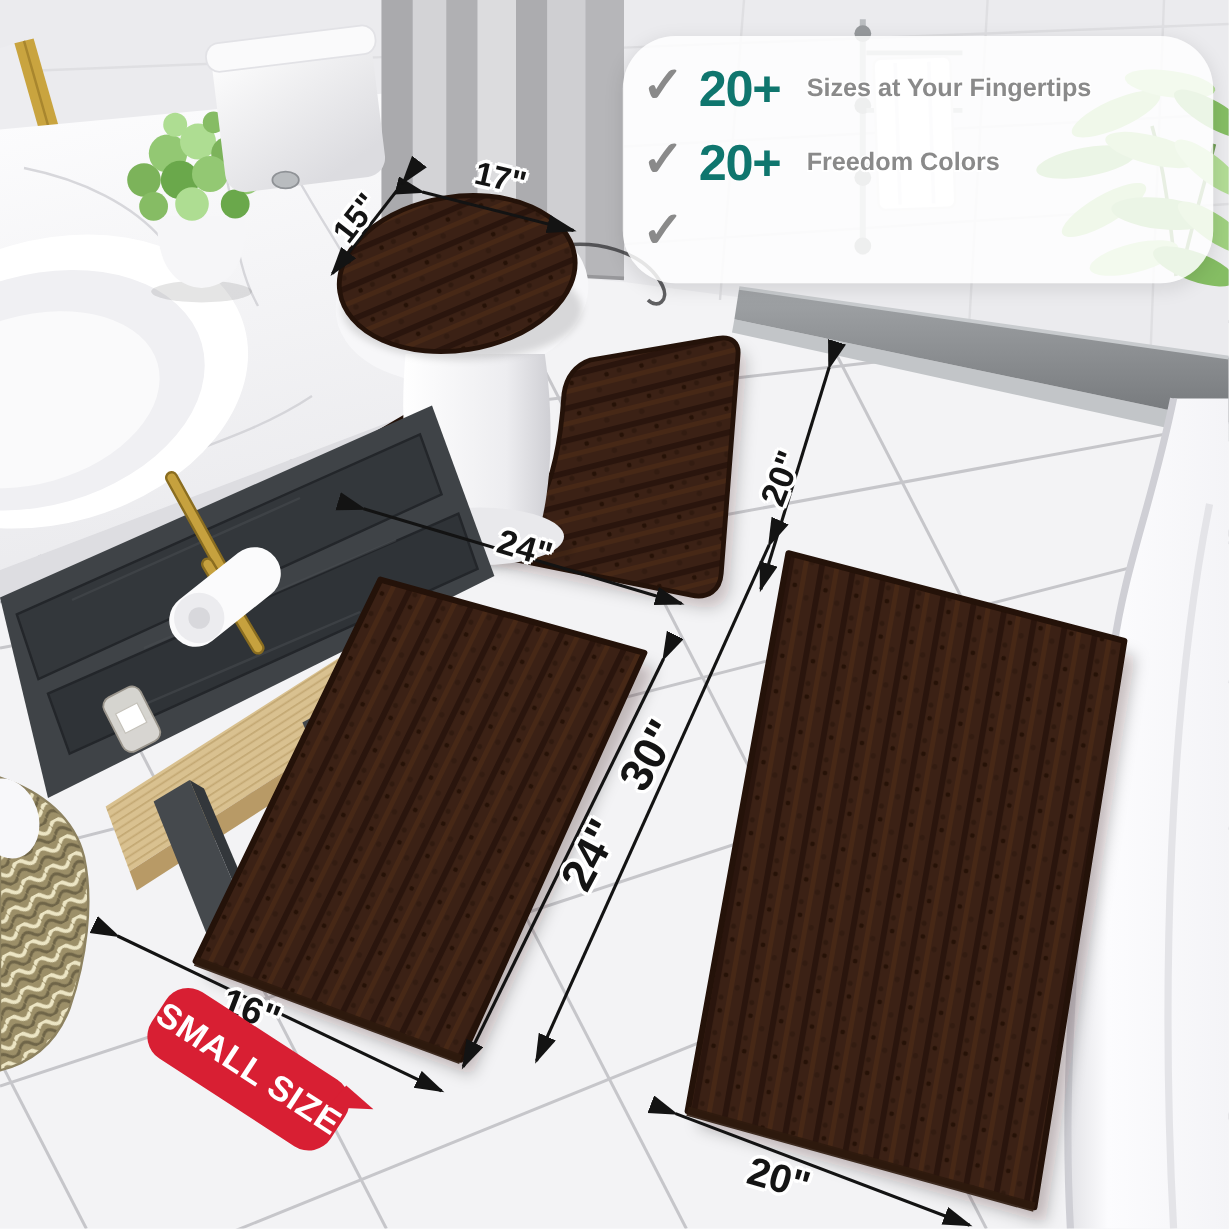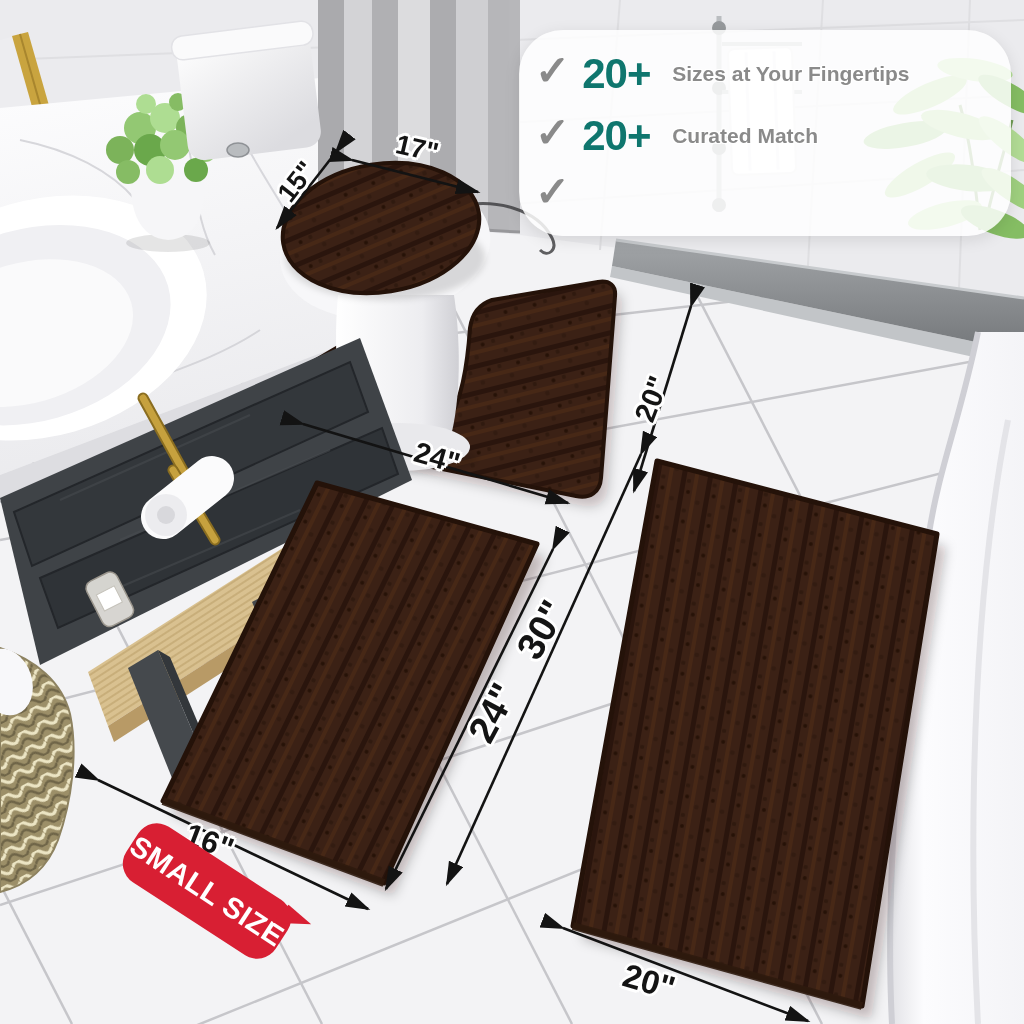--- a/index.html
+++ b/index.html
@@ -345,21 +345,21 @@
 
 <div class="panel">
   <div class="prow has-num">
     <span class="pcheck">✓</span>
     <span class="pnum">20+</span>
     <span class="plabel">Sizes at Your Fingertips</span>
   </div>
   <div class="prow has-num">
     <span class="pcheck">✓</span>
     <span class="pnum">20+</span>
-    <span class="plabel">Curated Match</span>
+    <span class="plabel">Freedom Colors</span>
   </div>
   <div class="prow">
     <span class="pcheck">✓</span>
     <span class="pnum"></span>
   </div>
 </div>
 
 <div class="bubble">
   <span class="tail"></span>
   <span class="btxt">SMALL SIZE</span>

